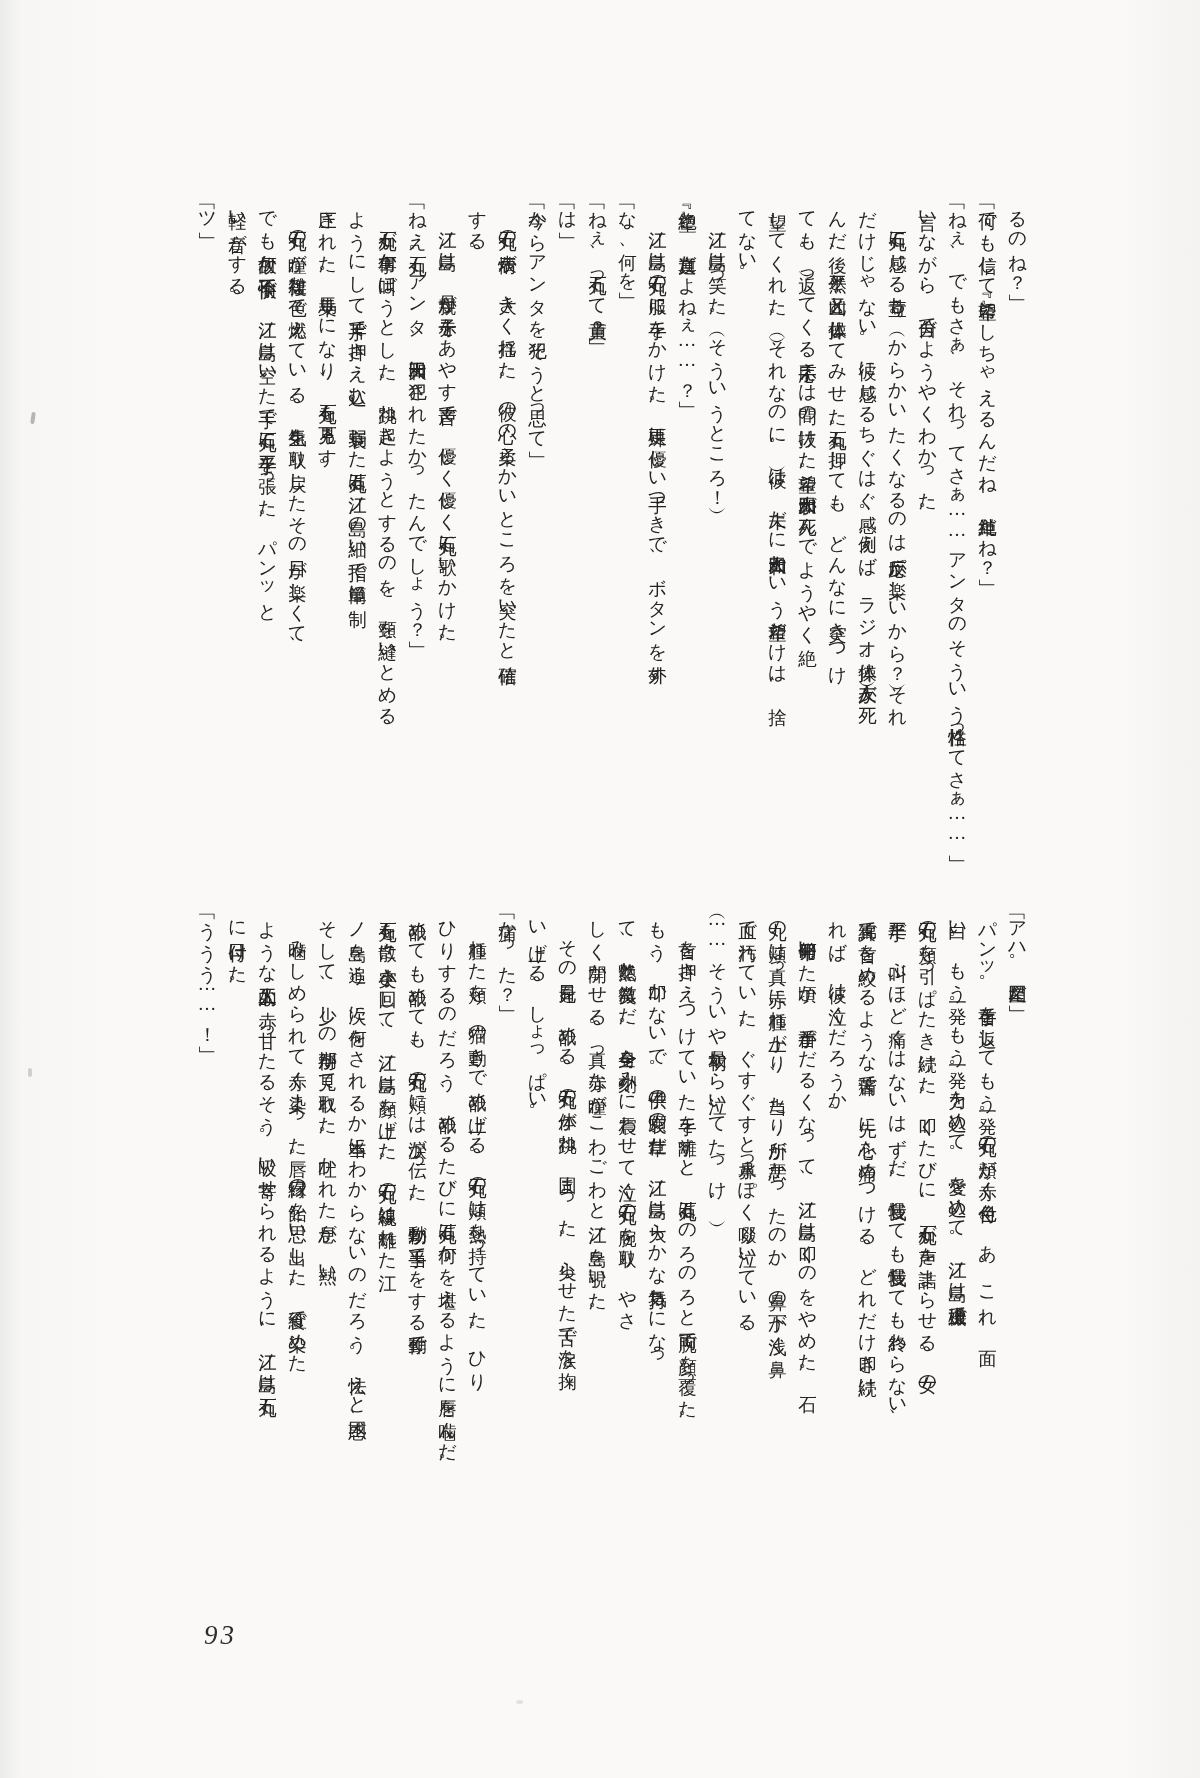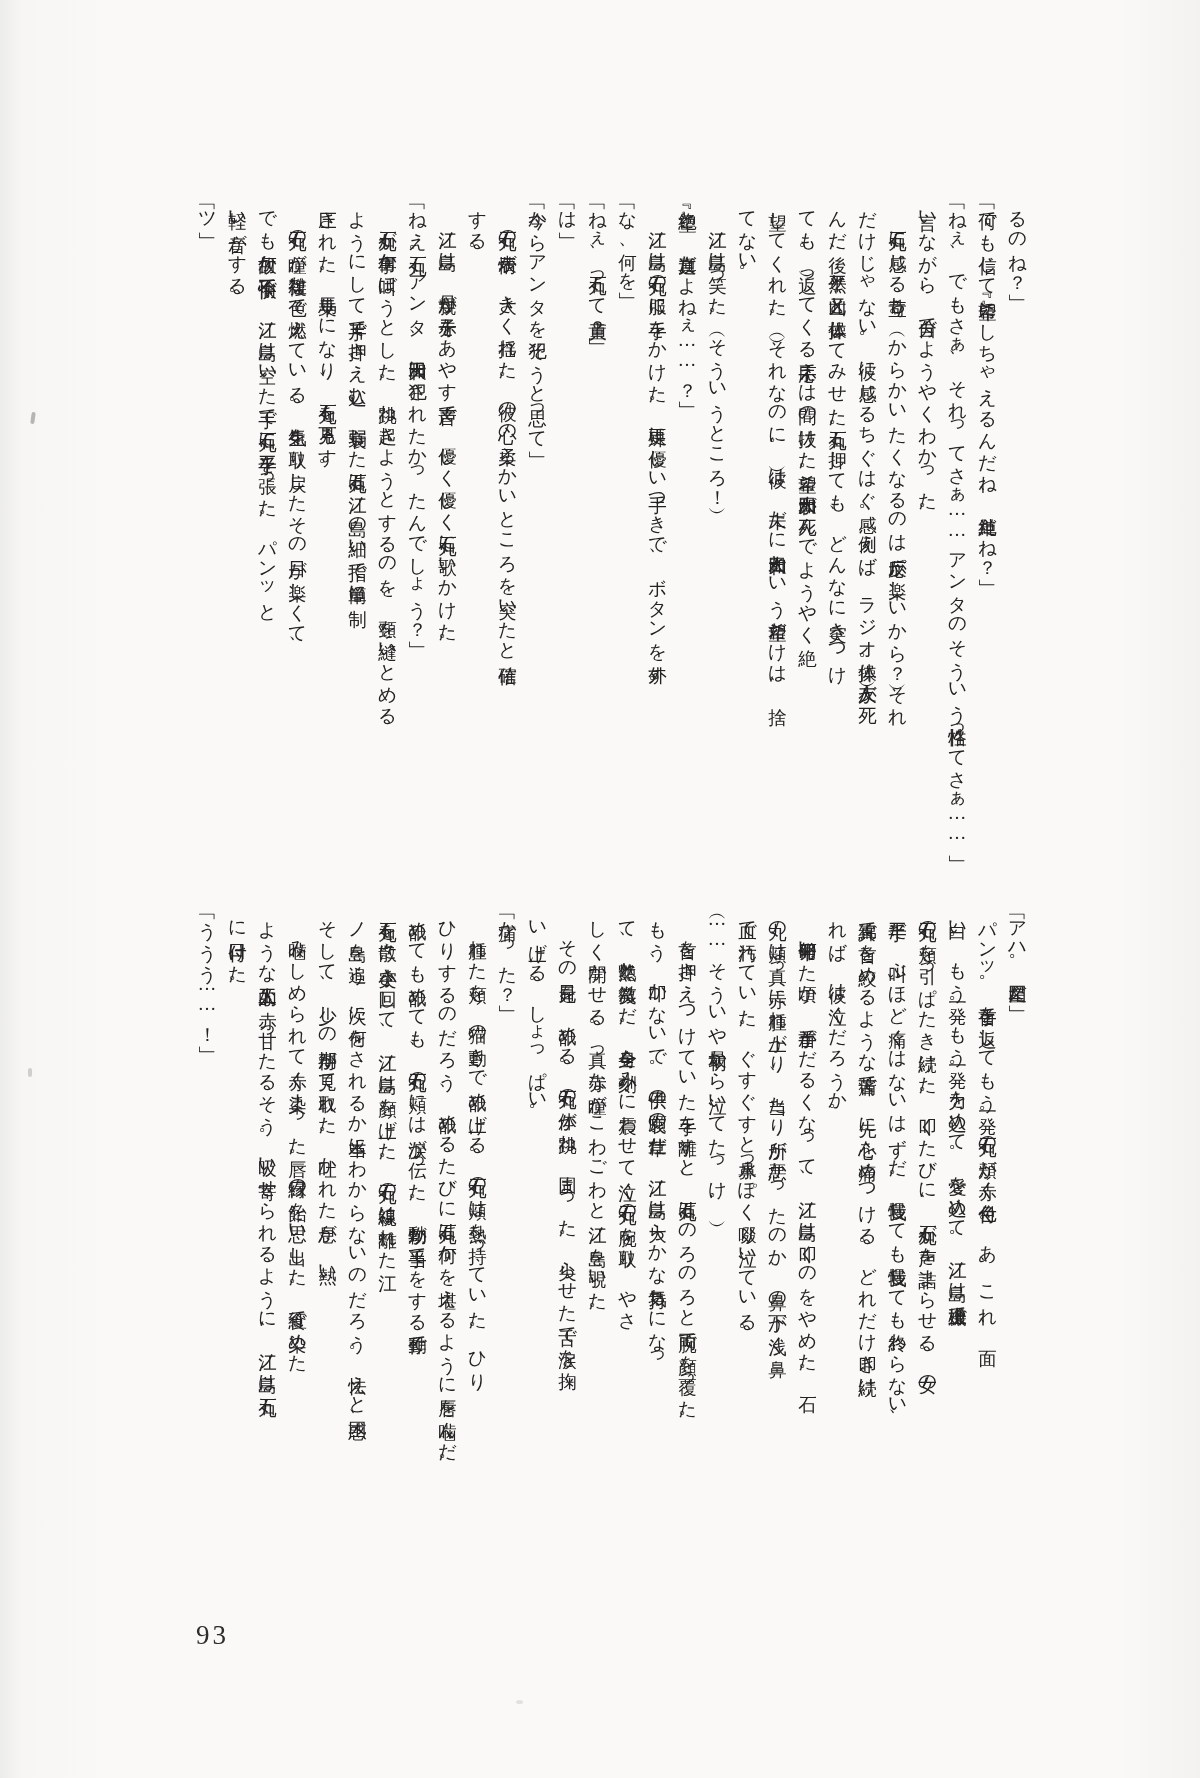--- a/index.html
+++ b/index.html
@@ -22,24 +22,25 @@
     line-height:30px;
     letter-spacing:0.6px;
     color:#232323;
     text-align:left;
   }
   .vblock p{margin:0;padding:0;white-space:pre;}
   #upper-block{top:198px;right:168px;height:648px;}
   #lower-block{top:908px;right:168px;height:648px;}
   .page-number{
     position:absolute;
-    left:196px;top:1620px;
+    left:204px;top:1620px;
     font-size:27px;
     letter-spacing:3px;
     color:#2d2d2d;
+    font-style:italic;
   }
   .artifact{position:absolute;background:rgba(60,60,60,0.35);}
   #artifact-1{left:31px;top:412px;width:4px;height:12px;border-radius:2px;transform:rotate(8deg);}
   #artifact-2{left:28px;top:1068px;width:4px;height:9px;border-radius:2px;opacity:.6;}
   #artifact-3{left:516px;top:1700px;width:7px;height:4px;border-radius:50%;opacity:.35;}
 </style>
 </head>
 <body>
 
 <div class="page-surface"></div>

